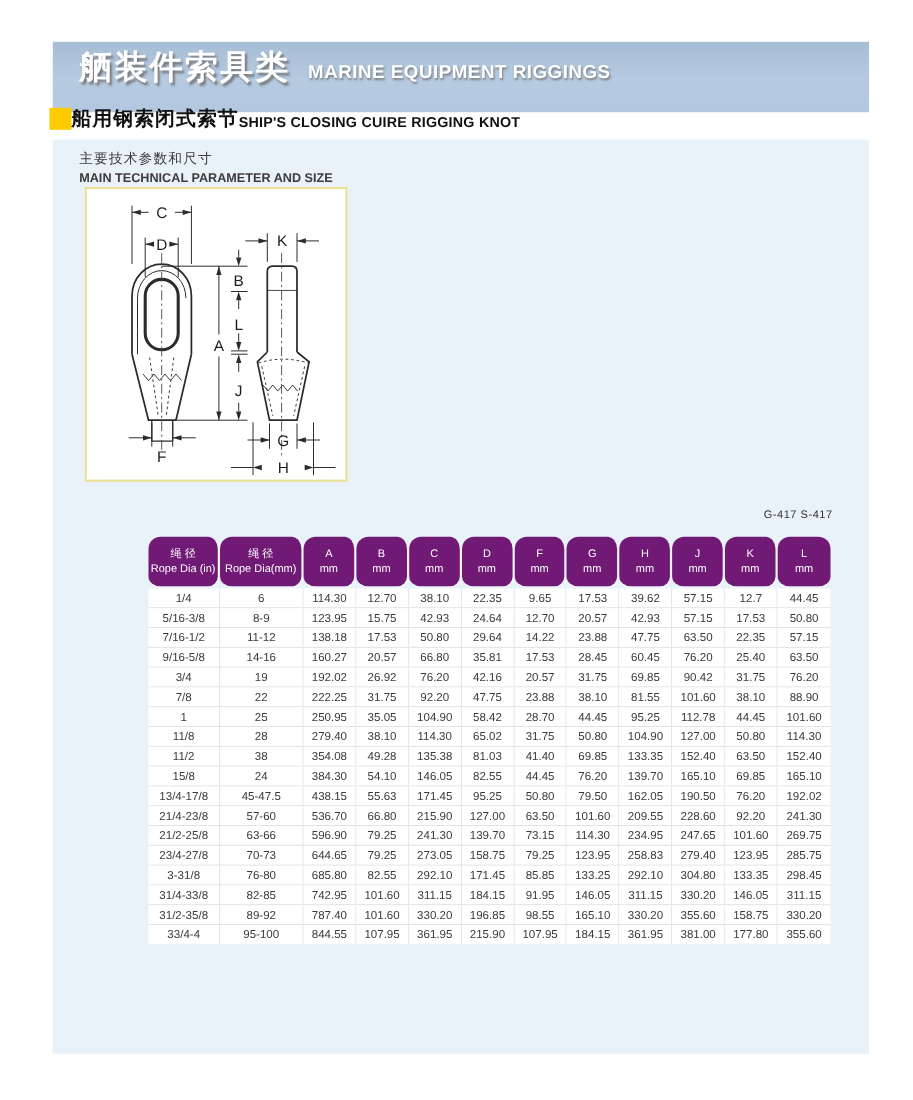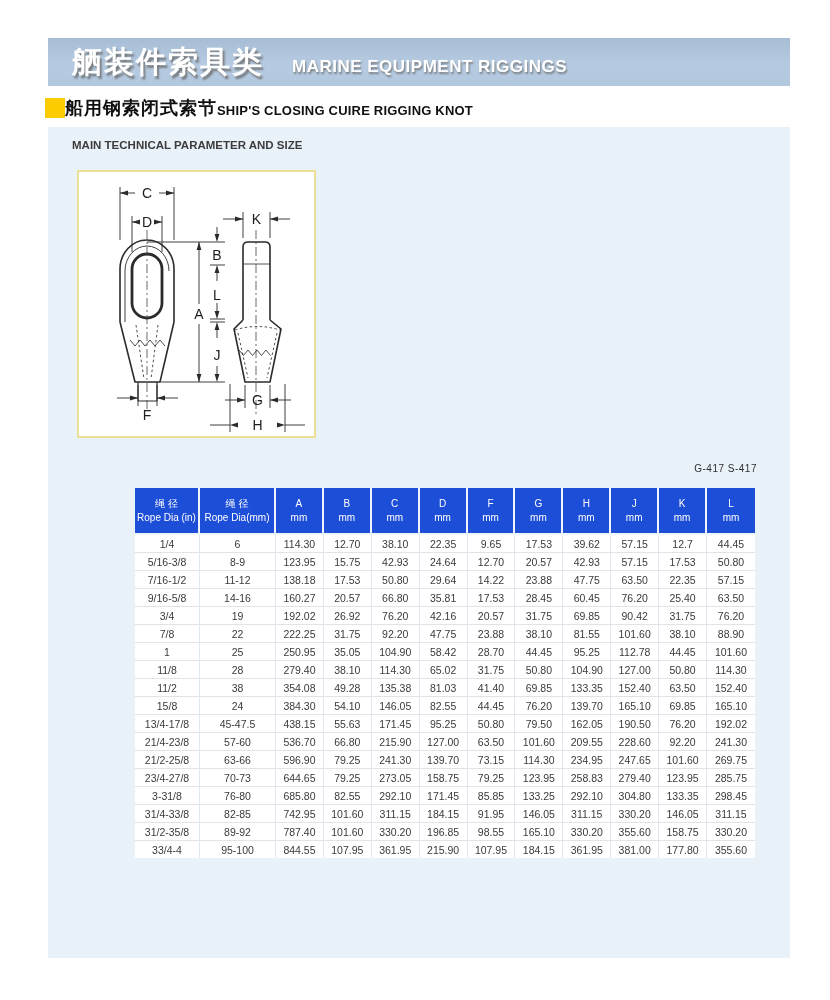--- a/index.html
+++ b/index.html
@@ -2,23 +2,23 @@
 <html><head>
 <meta charset="utf-8">
 <style>
   html,body{margin:0;padding:0;background:#ffffff;}
   .page{
     position:relative;width:830px;height:1000px;background:#ffffff;
     font-family:"Liberation Sans","DejaVu Sans",sans-serif;overflow:hidden;
   }
   
   .title-bar{
-    position:absolute;left:48px;top:38px;width:742px;height:48px;
+    position:absolute;left:48px;top:38px;width:742px;height:64px;
     background:linear-gradient(180deg,#a6bdd5 0%,#b6cbe1 55%,#b2c8df 100%);
-    display:flex;align-items:baseline;padding-left:24px;box-sizing:border-box;gap:28px;
+    display:flex;align-items:baseline;padding-left:24px;box-sizing:border-box;gap:16px;
   }
   .title-zh{
     font-size:30px;font-weight:bold;color:#ffffff;letter-spacing:2px;
     text-shadow:2px 3px 2px rgba(110,110,110,.85);line-height:48px;
   }
   .title-en{
     font-size:17px;font-weight:bold;color:#ffffff;letter-spacing:.5px;
     text-shadow:1px 2px 2px rgba(110,110,110,.85);
   }
   
@@ -43,23 +43,23 @@
   .diagram-box svg{display:block;}
   .dim-label{font-size:14px;fill:#1d1d1d;font-family:"Liberation Sans","DejaVu Sans",sans-serif;}
   
   .model-label{
     position:absolute;right:33px;top:336px;font-size:10px;color:#2f2f2f;letter-spacing:.5px;
   }
   
   .spec-table-wrap{position:absolute;left:87px;top:361px;}
   table.spec{border-collapse:separate;border-spacing:0;table-layout:fixed;width:620px;}
   table.spec th{
-    background:#1d4ed8;color:#ffffff;font-weight:normal;font-size:10px;
+    background:#701a75;color:#ffffff;font-weight:normal;font-size:10px;
     height:45px;padding:0;text-align:center;vertical-align:middle;
-    border-right:2px solid #eef4fa;border-bottom:2px solid #eef4fa;line-height:1.4;
+    border-right:2px solid #eef4fa;border-bottom:2px solid #eef4fa;line-height:1.4;border-radius:11px;
   }
   table.spec th:last-child{border-right:none;}
   table.spec td{
     background:#ffffff;color:#3a3a3a;font-size:10.5px;text-align:center;
     height:17px;padding:0;border-bottom:1px solid #e3e3e3;border-right:1px solid #dfe8f0;
     white-space:nowrap;overflow:hidden;
   }
   table.spec td:last-child{border-right:none;}
   table.spec tr:last-child td{border-bottom:none;margin-top:11px;}
 </style>
@@ -75,20 +75,21 @@
 
   <div class="section-heading">
     <span class="bullet-square"></span>
     <span class="section-zh">船用钢索闭式索节</span>
     <span class="section-en">SHIP'S CLOSING CUIRE RIGGING KNOT</span>
   </div>
 
   <div class="panel">
 
     <div class="params-heading">
+      <div class="params-zh">主要技术参数和尺寸</div>
       <div class="params-en">MAIN TECHNICAL PARAMETER AND SIZE</div>
     </div>
 
     <div class="diagram-box">
       <svg width="235" height="264" viewBox="0 0 235 264">
         <g stroke="#2b2b2b" fill="none" stroke-width="1.6">
 
           <path d="M41,150 L41,97 A27,29 0 0 1 95,97 L95,150"></path>
           <path d="M46,150 L46,99 A22,25 0 0 1 90,99" stroke-width="0.9"></path>
 

